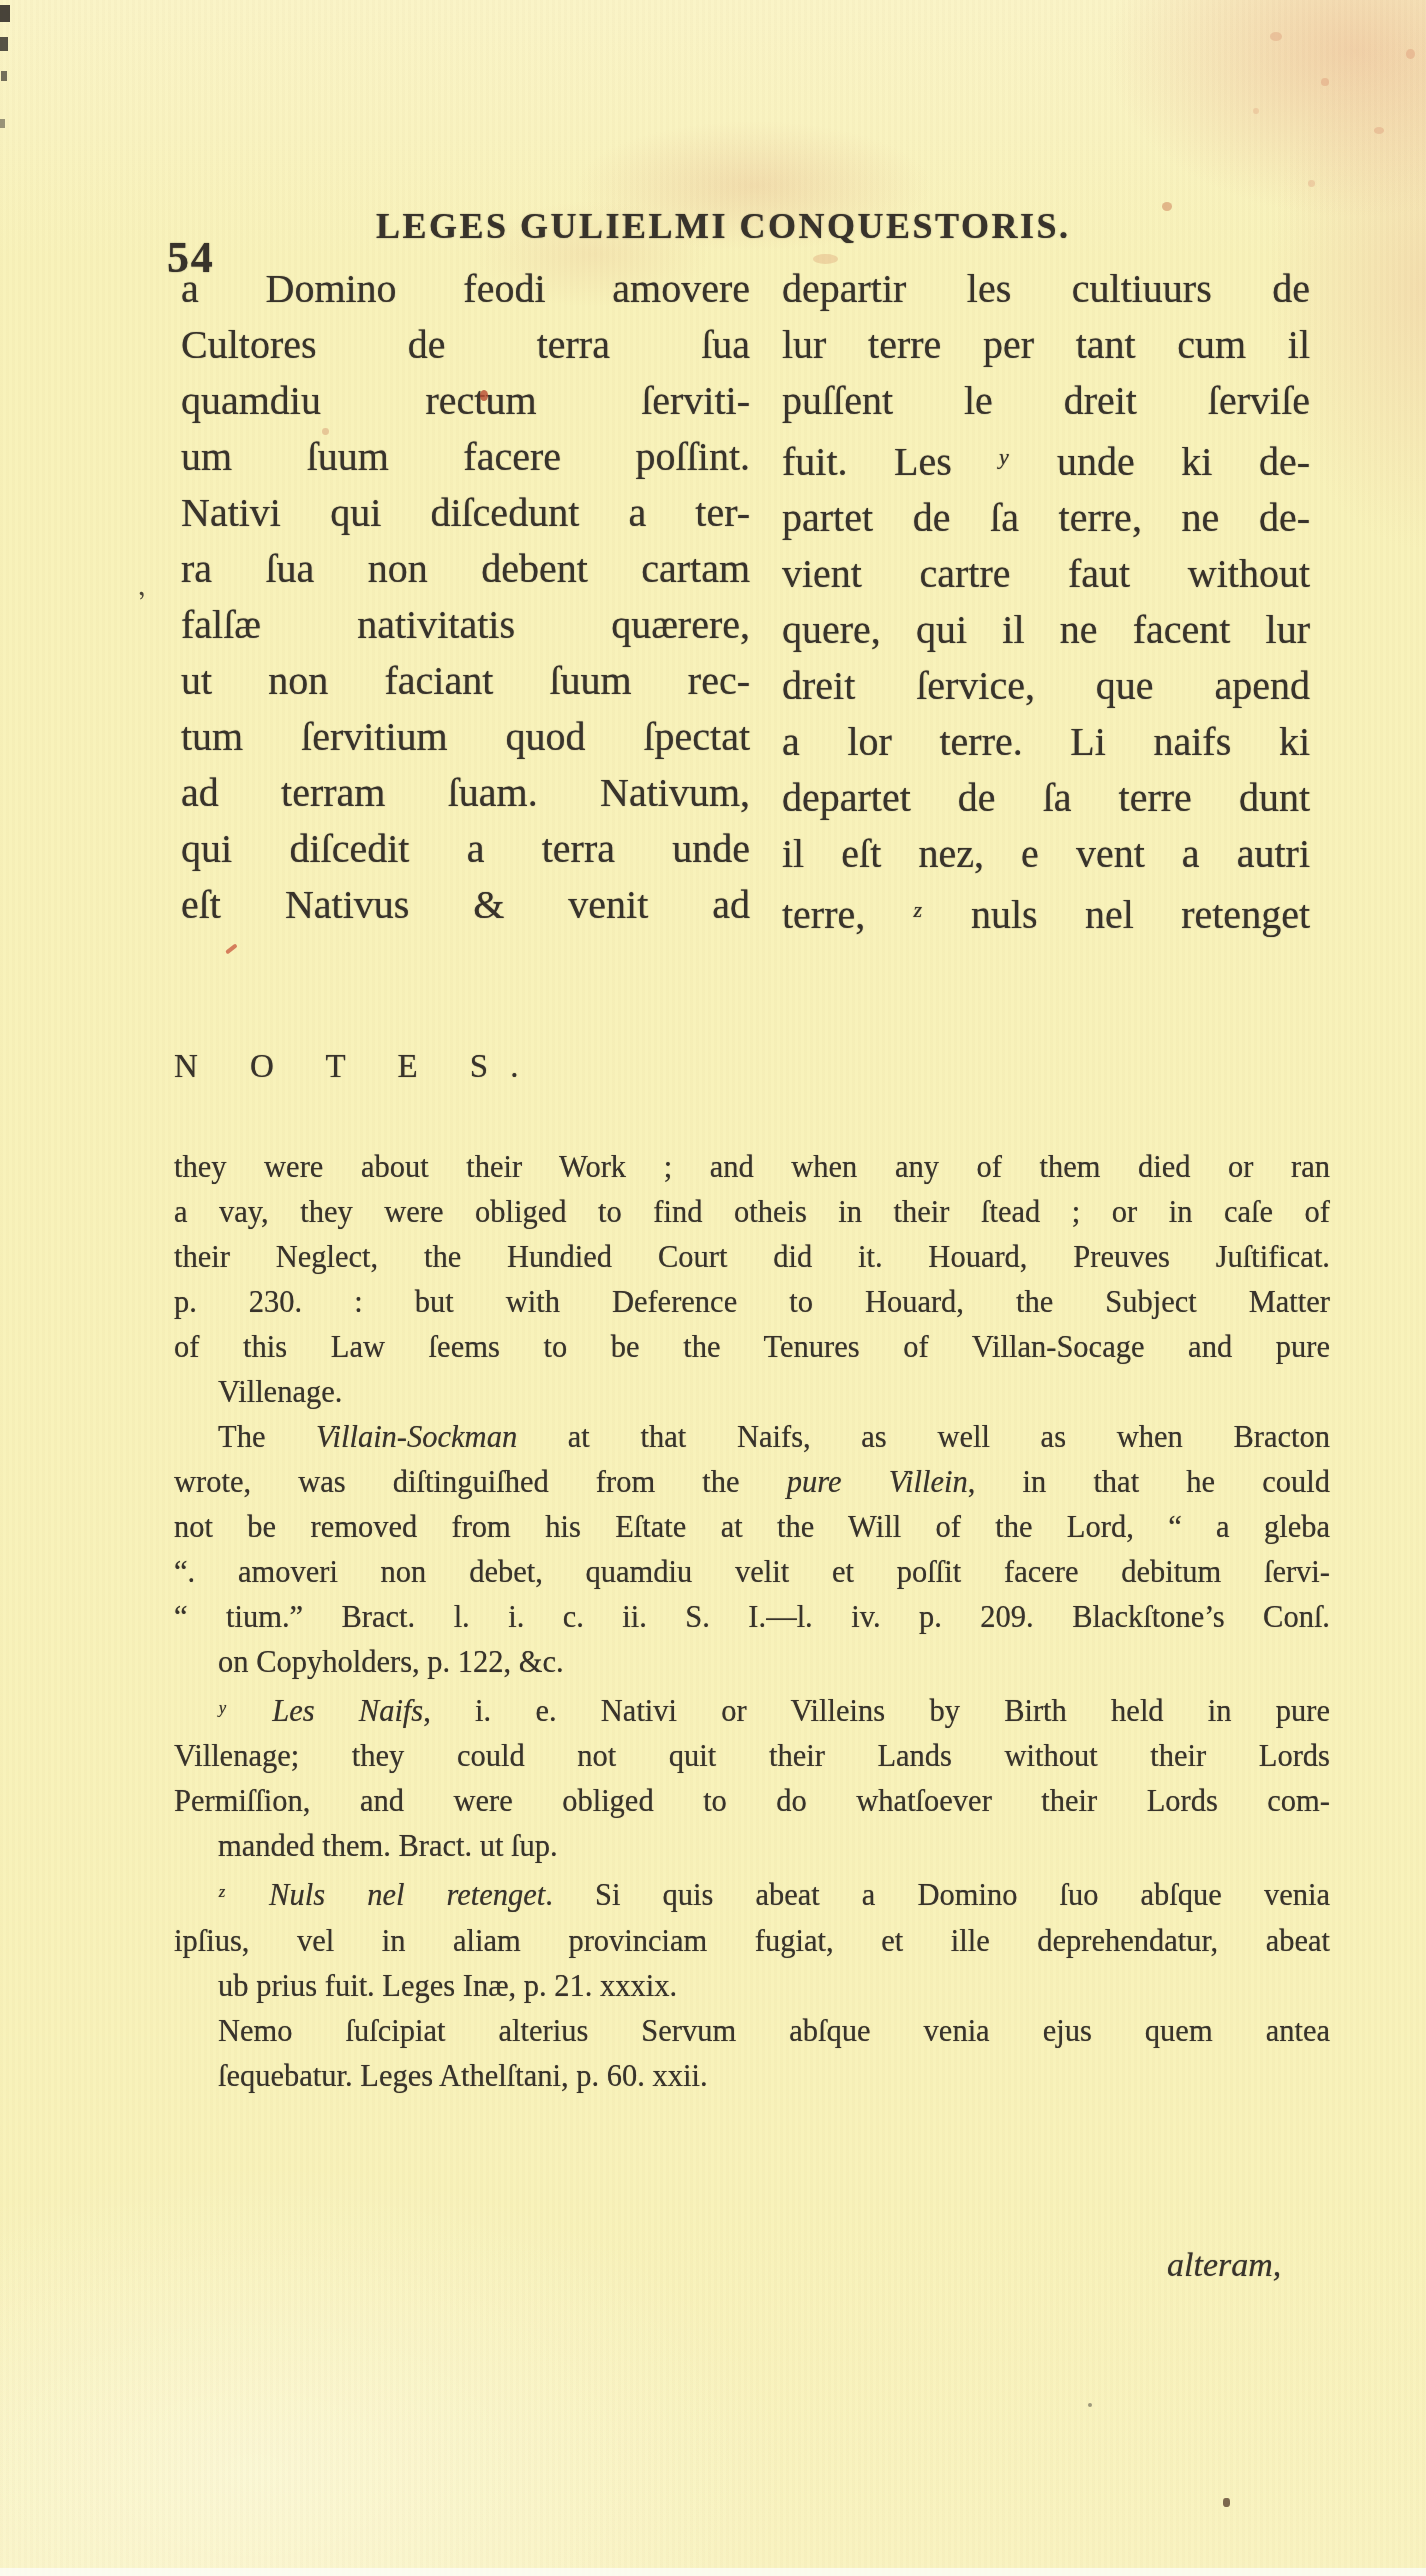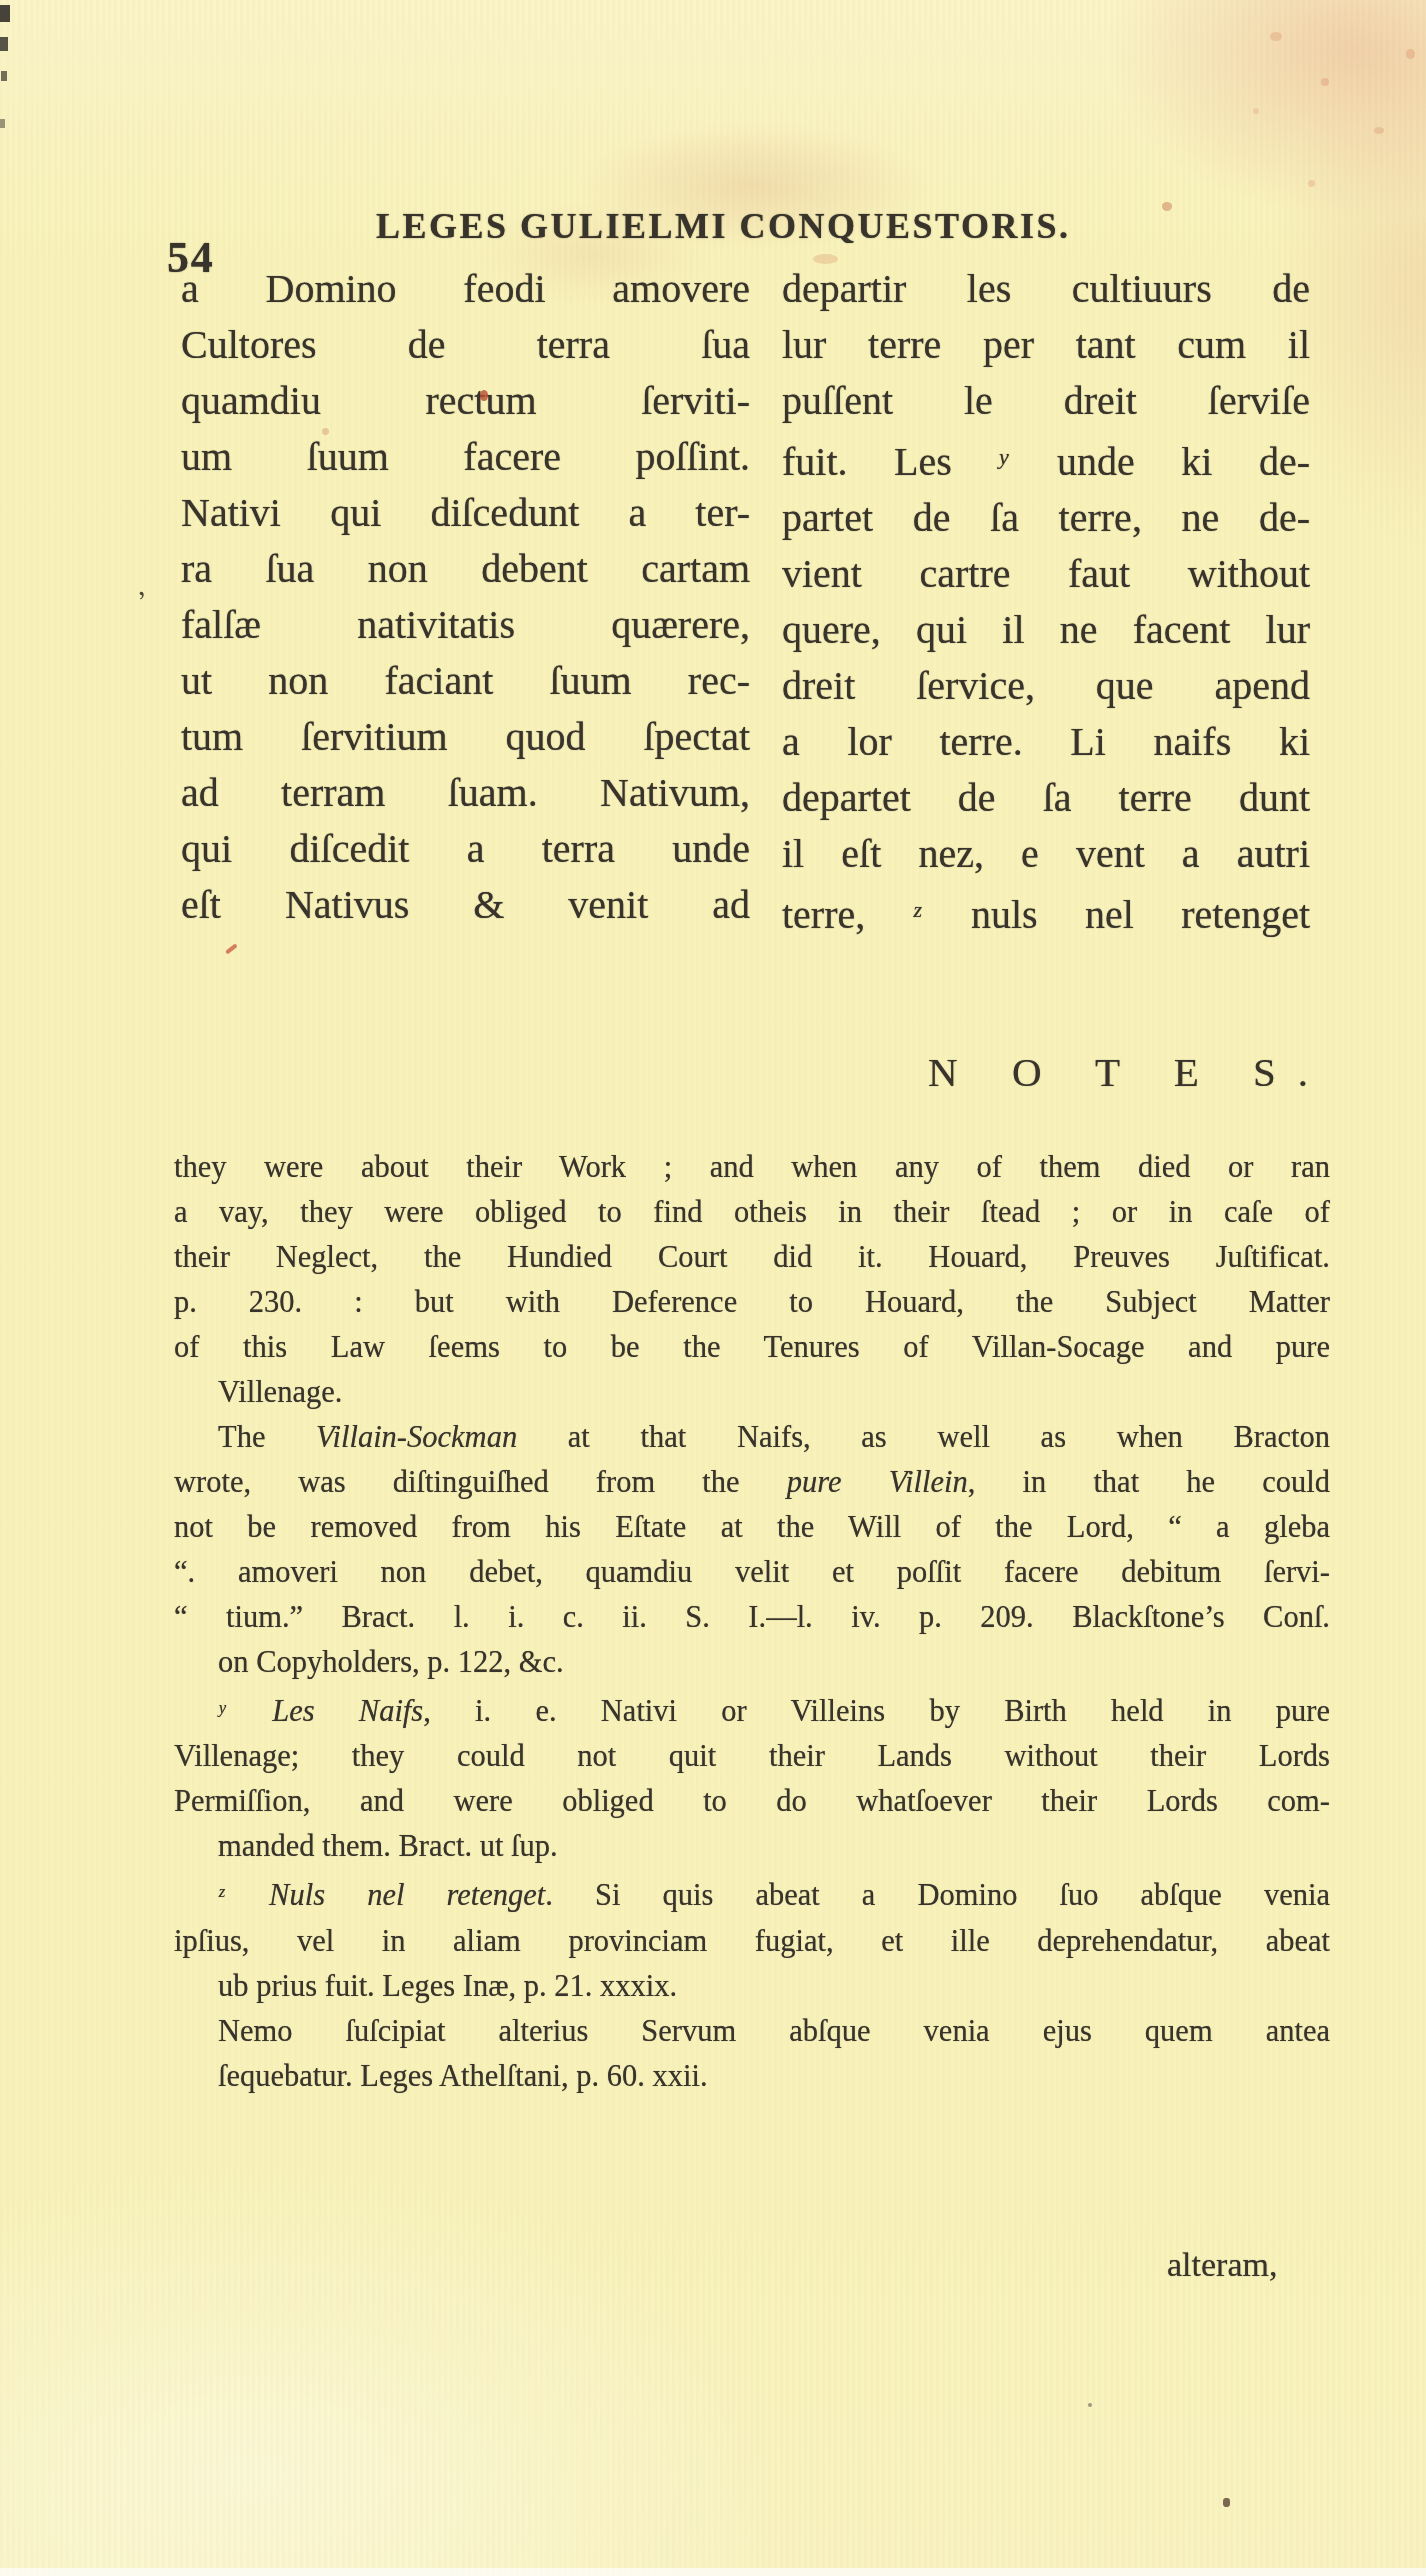--- a/index.html
+++ b/index.html
@@ -37,36 +37,37 @@
   .tcol .tline{
     font-size:40px;line-height:56px;
     text-align:justify;text-align-last:justify;
     text-shadow:0 0 1.1px rgba(56,50,40,.75);
     white-space:normal;
   }
   #col-left{left:167px;width:569px;margin-left:14px;}
   #col-right{left:782px;width:528px;}
   .notes-heading{
     position:absolute;left:174px;top:1048px;width:1156px;
-    text-align:right;font-size:41px;letter-spacing:22px;
+    text-align:left;font-size:33px;letter-spacing:22px;
     text-shadow:0 0 1px rgba(56,50,40,.7);
   }
   .notes{position:absolute;left:174px;top:1145px;width:1156px;}
   .notes .tline{
     font-size:30.5px;line-height:45px;
     text-align:justify;text-align-last:justify;
     text-shadow:0 0 0.8px rgba(56,50,40,.65);
   }
   .tline.last{text-align-last:left;margin-left:44px;}
   .tline.ind{text-indent:44px;}
   .it{font-style:italic;}
   .sup{font-size:.55em;font-style:italic;vertical-align:.5em;padding:0 1.7px 0 0.8px;}
   .catchword{
     position:absolute;left:1167px;top:2246px;font-size:34px;
     text-shadow:0 0 1px rgba(56,50,40,.7);
+    font-style:italic;
   }
   .speck{position:absolute;pointer-events:none;}
 </style>
 </head>
 <body>
 
 <div class="texture"></div>
 
 <div class="pgnum">54</div>
 <div class="ptitle">LEGES GULIELMI CONQUESTORIS.</div>

